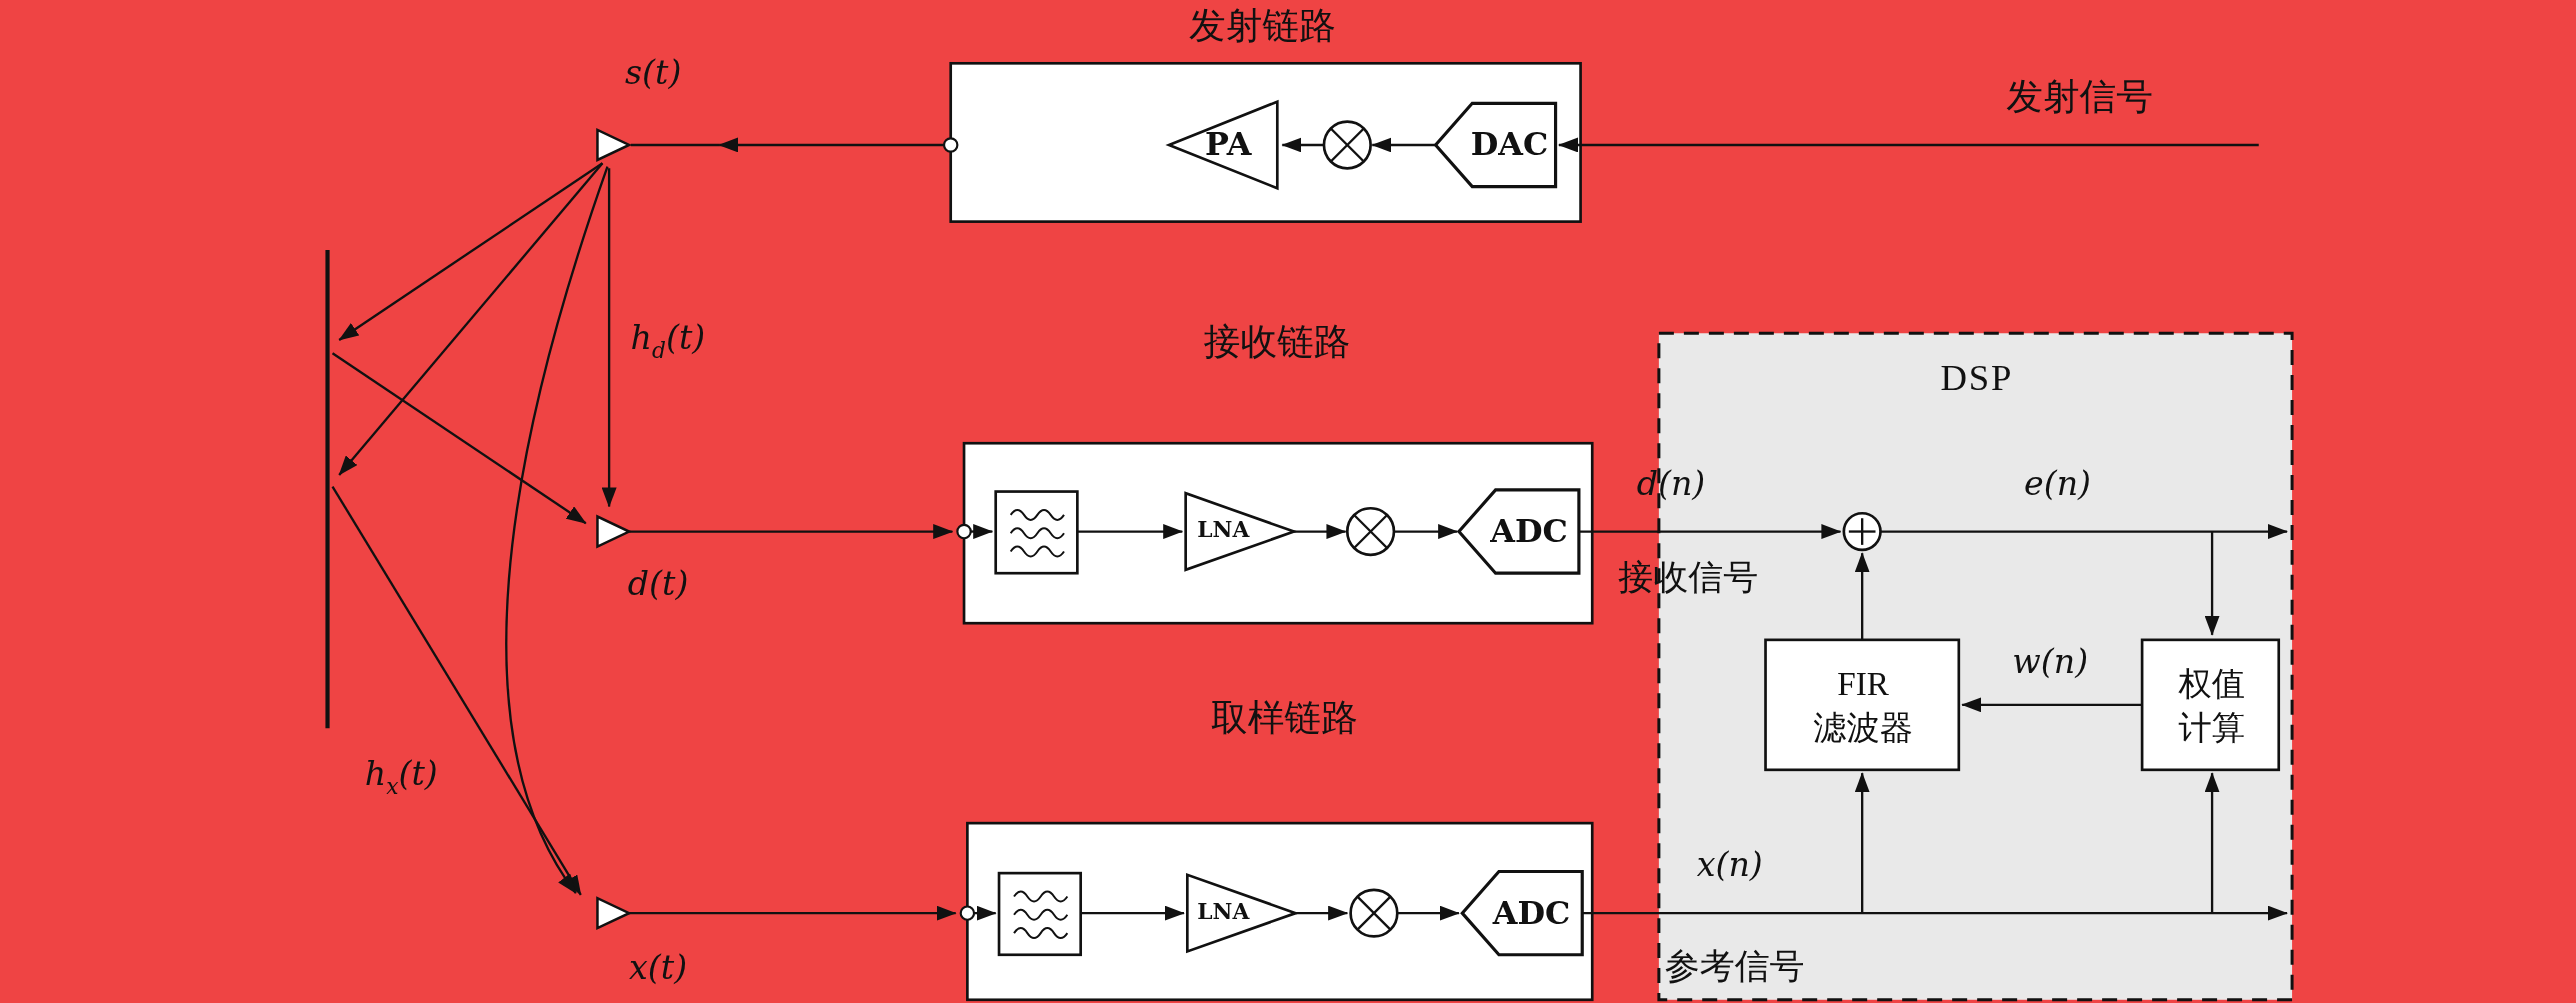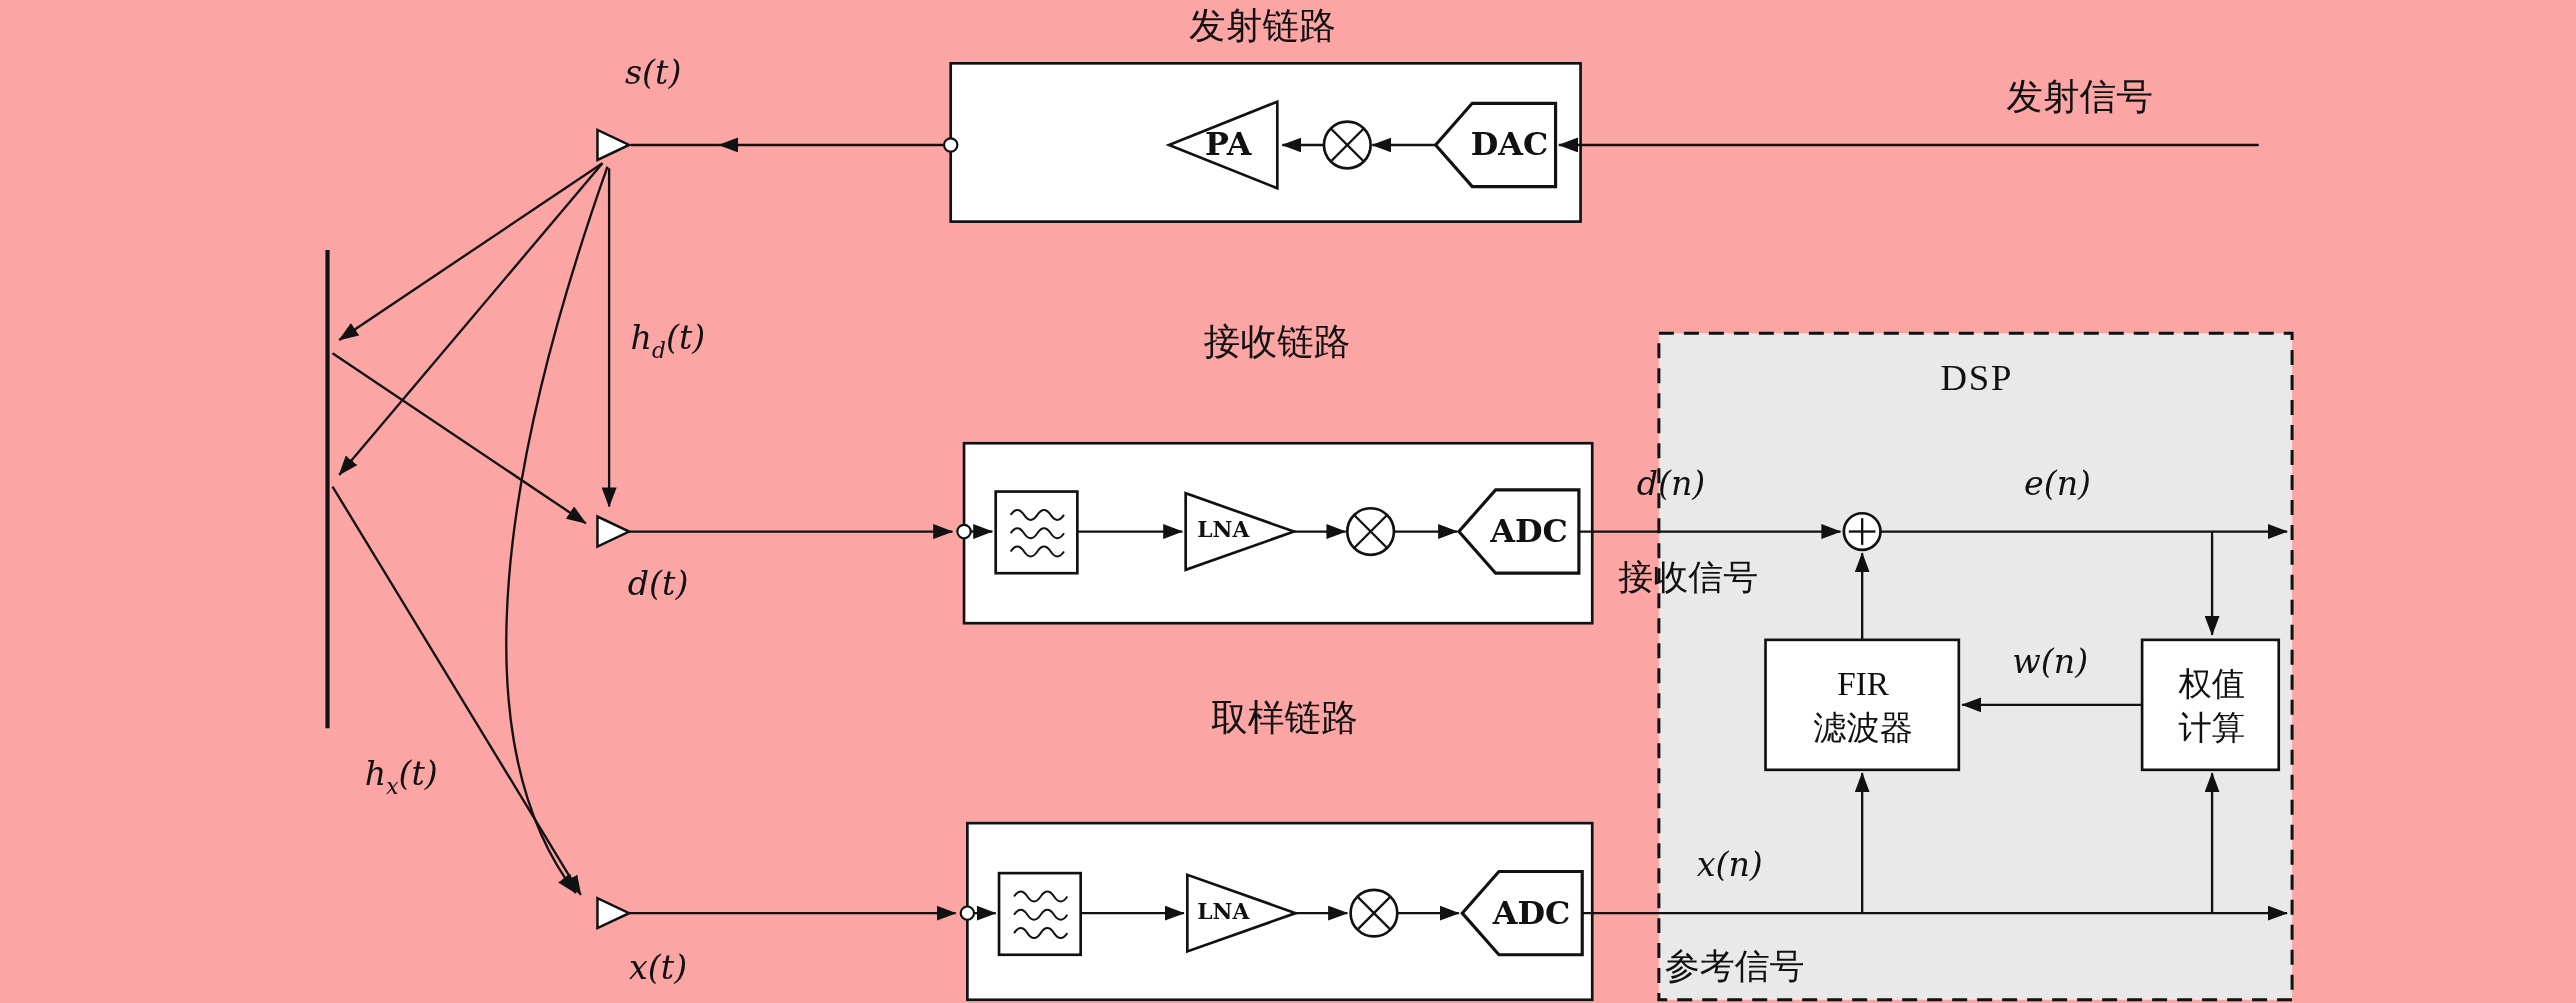--- a/index.html
+++ b/index.html
@@ -1,16 +1,16 @@
 <!DOCTYPE html>
 <html style="font-size:11px"><head>
 <meta charset="utf-8">
 <style>
   html,body{margin:0;padding:0;background:#fff;}
-  .page{position:relative;width:2576px;height:1003px;background:#fca5a5;overflow:hidden;}
+  .page{position:relative;width:2576px;height:1003px;background:#ef4444;overflow:hidden;}
   .stage{position:relative;width:1053px;height:410px;transform:scale(2.4466);transform-origin:0 0;}
   .stage svg{position:absolute;left:0;top:0;}
   .lbl{position:absolute;transform:translate(-50%,-50%);white-space:nowrap;color:#111;
        font-family:"Liberation Serif","DejaVu Serif",serif;line-height:1;}
   .cjk{font-size:15px;}
   .cap{font-size:14.3px;}
   .math{font-family:"DejaVu Serif",serif;font-style:italic;font-size:13.6px;}
   .math sub{font-size:8.9px;font-style:italic;}
   .boldlbl{font-family:"DejaVu Serif",serif;font-weight:bold;font-size:13px;font-style:normal;}
   .lnalbl{font-family:"DejaVu Serif",serif;font-weight:bold;font-size:8.9px;font-style:normal;}

